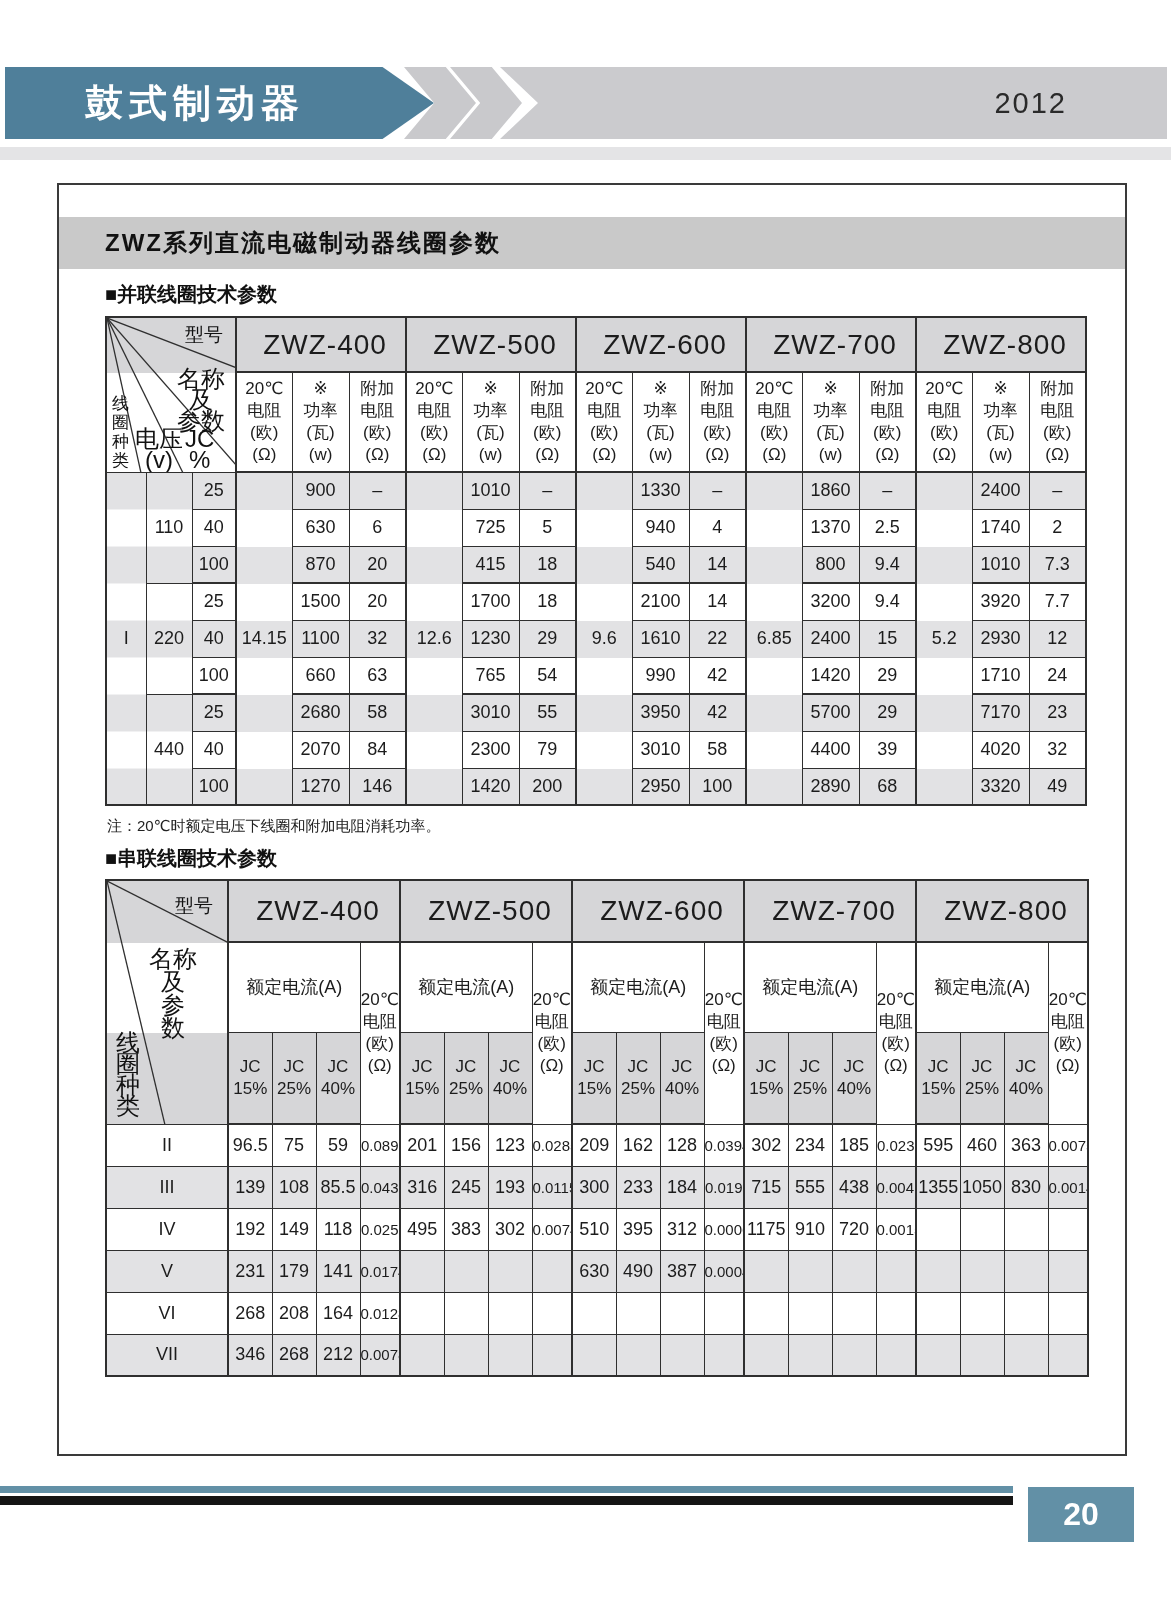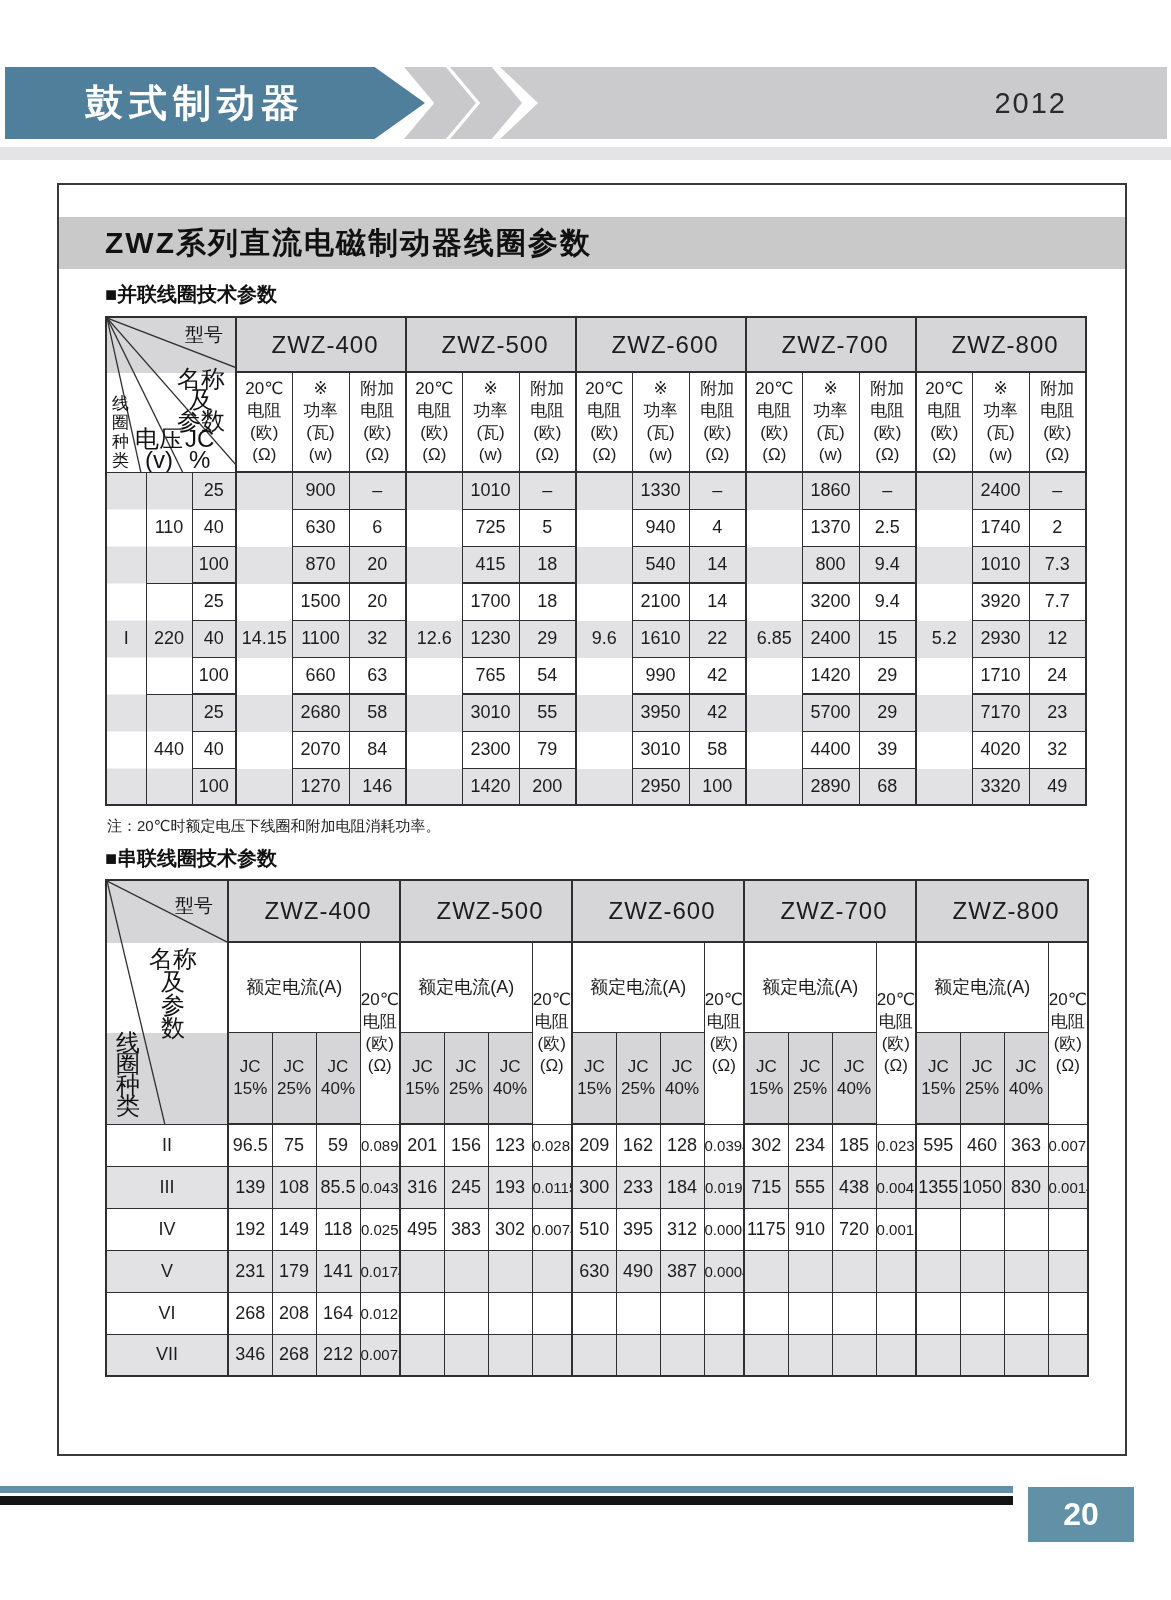--- a/index.html
+++ b/index.html
@@ -1,43 +1,43 @@
 <!DOCTYPE html>
 <html><head>
 <meta charset="utf-8">
 <style>
   html,body{margin:0;padding:0;background:#fff;}
   body{width:1171px;height:1600px;position:relative;font-family:"Liberation Sans","DejaVu Sans",sans-serif;color:#1c1c1c;}
   .abs{position:absolute;}
   
   #banner-teal{left:5px;top:67px;width:420px;height:72px;background:#4f7f9a;
-    clip-path:polygon(0 0,88% 0,100% 50%,88% 100%,0 100%);}
+    clip-path:polygon(0 0,88% 0,100% 50%,88% 100%,0 100%);padding-left:9px;}
   #banner-teal span{position:absolute;left:80px;top:0;line-height:72px;font-size:38px;font-weight:bold;color:#fff;letter-spacing:6px;}
   .chev{top:67px;width:72px;height:72px;background:#c9c9cc;
     clip-path:polygon(0 0,58% 0,100% 50%,58% 100%,0 100%,42% 50%);}
   #chev1{left:404px;} #chev2{left:450px;}
   #banner-gray{left:500px;top:67px;width:667px;height:72px;background:#cbcbce;
     clip-path:polygon(0 0,100% 0,100% 100%,0 100%,38px 50%);}
   #banner-gray span{position:absolute;right:100px;top:0;line-height:72px;font-size:29px;color:#2a2a2a;letter-spacing:2px;}
   #strip{left:0;top:147px;width:1171px;height:13px;background:#e4e4e6;}
   
   #pagebox{left:57px;top:183px;width:1066px;height:1269px;border:2px solid #3a3a3a;background:#fff;}
   #doc-title-bar{position:absolute;left:0;top:32px;width:100%;height:52px;background:#c9c9c9;}
-  #doc-title-bar span{position:absolute;left:46px;top:0;line-height:52px;font-size:30px;font-weight:bold;color:#111;letter-spacing:2px;}
+  #doc-title-bar span{position:absolute;left:46px;top:0;line-height:52px;font-size:24px;font-weight:bold;color:#111;letter-spacing:2px;}
   .sec-head{position:absolute;left:46px;font-size:20px;font-weight:bold;color:#111;}
   #sec1{top:96px;} #sec2{top:660px;}
   #note{position:absolute;left:48px;top:632px;font-size:15px;color:#222;}
   
   table{border-collapse:collapse;table-layout:fixed;position:absolute;left:46px;background:#fff;border:2px solid #2f2f2f;}
   #t1{top:131px;width:980px;} #t2{top:694px;width:982px;}
   td{border:1px solid #2f2f2f;text-align:center;vertical-align:middle;font-size:18px;padding:0;overflow:hidden;}
   .bl2{border-left-width:2px;}
   tr.ge td{border-bottom-width:2px;}
   thead tr:last-child td{border-bottom-width:2px;}
-  .model{font-size:24px;border-bottom-width:2px;letter-spacing:1px;padding-left:8px;}
+  .model{font-size:28px;border-bottom-width:2px;letter-spacing:1px;padding-left:8px;}
   #t1 thead tr:first-child{height:55px;} #t1 thead tr:last-child{height:100px;}
   #t1 tbody tr{height:37px;}
   #t2 thead tr:nth-child(1){height:62px;} #t2 thead tr:nth-child(2){height:90px;} #t2 thead tr:nth-child(3){height:92px;}
   #t2 tbody tr{height:42px;}
   tr.hg{background:#d6d6d8;margin-top:34px;} tr.wh{background:#fff;} tbody tr.g{background:#e2e2e4;}
   .sub{font-size:17px;line-height:22px;background:transparent;}
   .whitebg{background:#fff;}
   .sm{font-size:15px;}
   td.corner{position:relative;padding:0;}
   .clab{position:absolute;font-size:24px;line-height:21px;color:#111;}

